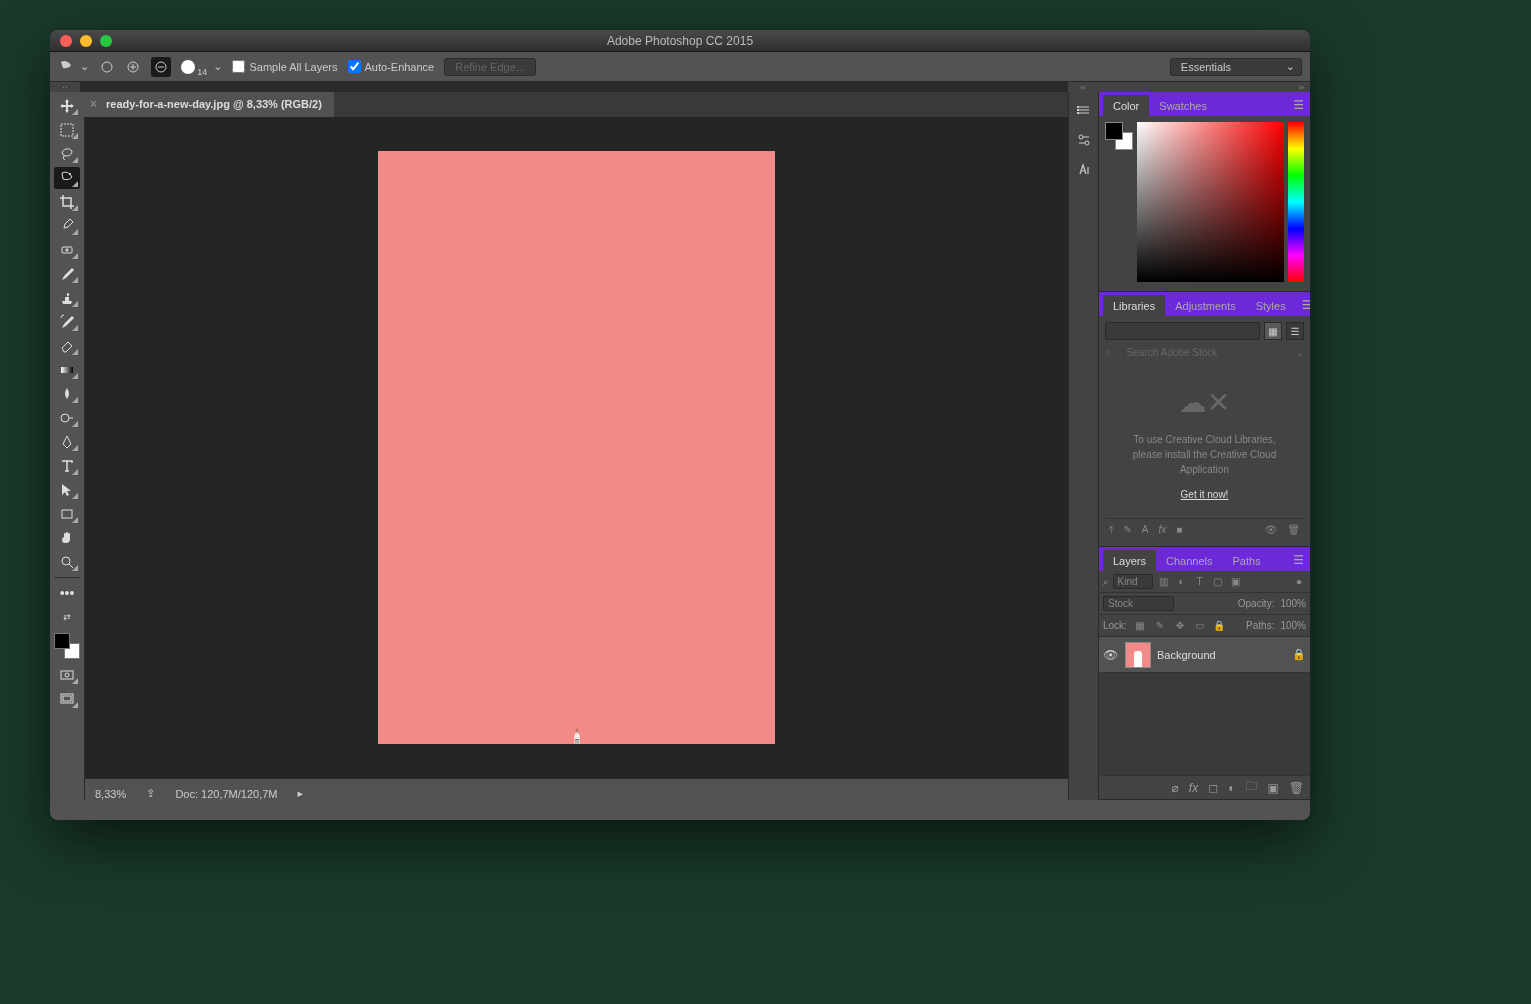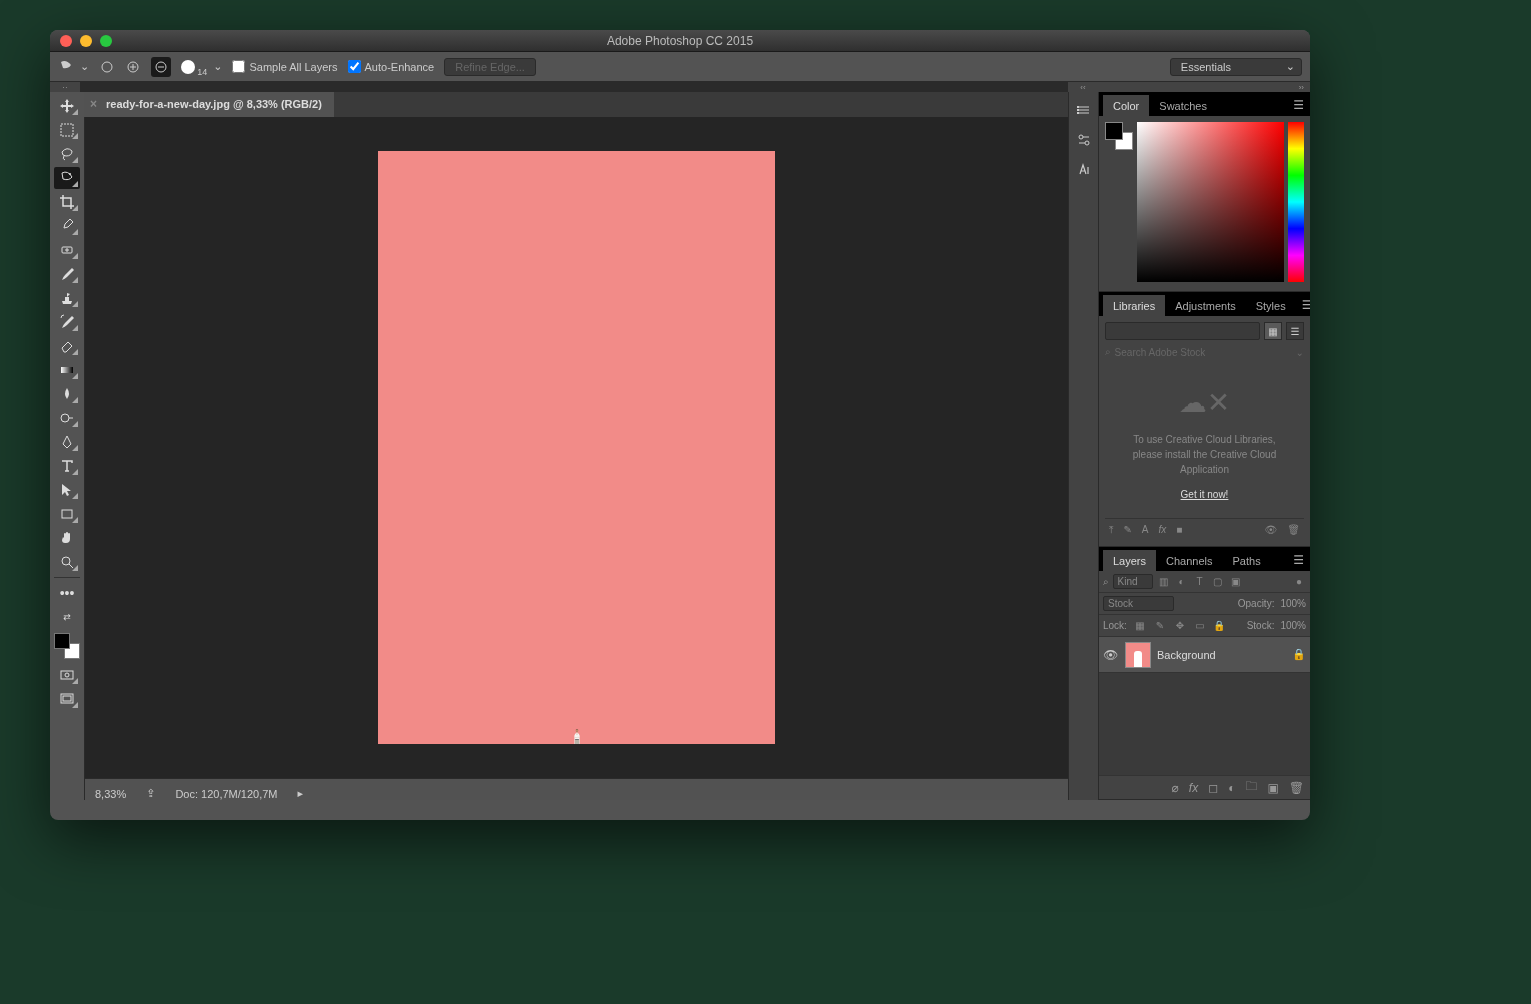--- a/index.html
+++ b/index.html
@@ -49,41 +49,41 @@
 .person { position:absolute; left:50%; bottom:0; transform:translateX(-50%); }
 .status-bar { height:22px; background:#525252; display:flex; align-items:flex-end; padding:0 10px; color:#ccc; font-size:11px; gap:20px; border-top:1px solid #2a2a2a; }
 
 
 .dock-col { width:30px; background:#434343; display:flex; flex-direction:column; align-items:center; padding-top:6px; gap:6px; border-left:1px solid #2a2a2a; }
 .dock-btn { width:24px; height:24px; display:flex; align-items:center; justify-content:center; color:#ccc; cursor:pointer; font-size:13px; }
 
 
 .panels-col { width:212px; background:#434343; display:flex; flex-direction:column; border-left:1px solid #2a2a2a; }
 .panel { border-bottom:1px solid #2a2a2a; }
-.panel-tabs { height:24px; background:#000000; display:flex; align-items:flex-end; padding-left:4px; }
+.panel-tabs { height:24px; background:#6d28d9; display:flex; align-items:flex-end; padding-left:4px; }
 .ptab { padding:5px 10px 4px; font-size:11px; color:#aaa; cursor:pointer; }
 .ptab.active { background:#434343; color:#ddd; }
 .ptab-menu { margin-left:auto; padding:4px 6px; color:#aaa; cursor:pointer; font-size:12px; }
 .panel-body { background:#434343; }
 
 
 .color-body { height:175px; padding:6px; display:flex; gap:4px; }
 .color-swatch-mini { position:relative; width:28px; height:28px; flex-shrink:0; }
 .color-swatch-mini .fg { width:18px; height:18px; background:#000; border:1px solid #888; position:absolute; top:0; left:0; }
 .color-swatch-mini .bg { width:18px; height:18px; background:#fff; border:1px solid #888; position:absolute; bottom:0; right:0; }
 .color-field { flex:1; height:160px; background:linear-gradient(to right,#fff,#ff0000); position:relative; }
 .color-field::after { content:""; position:absolute; inset:0; background:linear-gradient(to bottom,transparent,#000); }
 .hue-strip { width:16px; height:160px; background:linear-gradient(#ff0000,#ffff00,#00ff00,#00ffff,#0000ff,#ff00ff,#ff0000); }
 
 
 .lib-body { height:230px; padding:6px; display:flex; flex-direction:column; color:#888; font-size:10px; }
 .lib-row { display:flex; gap:4px; margin-bottom:6px; }
 .lib-select { flex:1; background:#3a3a3a; border:1px solid #2a2a2a; height:18px; border-radius:2px; }
 .lib-view-btn { width:18px; height:18px; background:#5a5a5a; border:1px solid #2a2a2a; display:flex; align-items:center; justify-content:center; font-size:10px; color:#ccc; }
-.lib-search { display:flex; align-items:center; gap:4px; margin-bottom:8px; color:#666; }
+.lib-search { display:flex; align-items:center; gap:16px; margin-bottom:8px; color:#666; }
 .lib-msg { text-align:center; margin-top:16px; line-height:1.5; }
 .lib-cloud-icon { font-size:28px; color:#666; margin-bottom:8px; }
 .lib-link { color:#ddd; text-decoration:underline; margin-top:10px; display:inline-block; }
 .lib-bottom-row { margin-top:auto; height:22px; border-top:1px solid #333; display:flex; align-items:center; gap:10px; padding:0 4px; color:#888; }
 
 
 .layers-body { flex:1; display:flex; flex-direction:column; font-size:10px; color:#999; }
 .layers-filter { height:22px; display:flex; align-items:center; gap:4px; padding:0 4px; border-bottom:1px solid #333; }
 .filter-select { background:#3a3a3a; border:1px solid #2a2a2a; padding:1px 14px 1px 4px; color:#888; border-radius:2px; font-size:10px; }
 .filter-icon { width:14px; height:14px; display:flex; align-items:center; justify-content:center; color:#888; font-size:10px; }
@@ -457,21 +457,21 @@
             <span style="margin-left:auto">Opacity:</span>
             <span>100%</span>
           </div>
           <div class="layers-lock">
             <span>Lock:</span>
             <span class="filter-icon">▦</span>
             <span class="filter-icon">✎</span>
             <span class="filter-icon">✥</span>
             <span class="filter-icon">▭</span>
             <span class="filter-icon">🔒</span>
-            <span style="margin-left:auto">Stock:</span>
+            <span style="margin-left:auto">Paths:</span>
             <span>100%</span>
           </div>
           <div class="layer-list">
             <div class="layer-row">
               <span class="layer-eye">👁</span>
               <div class="layer-thumb"></div>
               <span class="layer-name">Background</span>
               <span class="layer-lock-icon">🔒</span>
             </div>
           </div>

